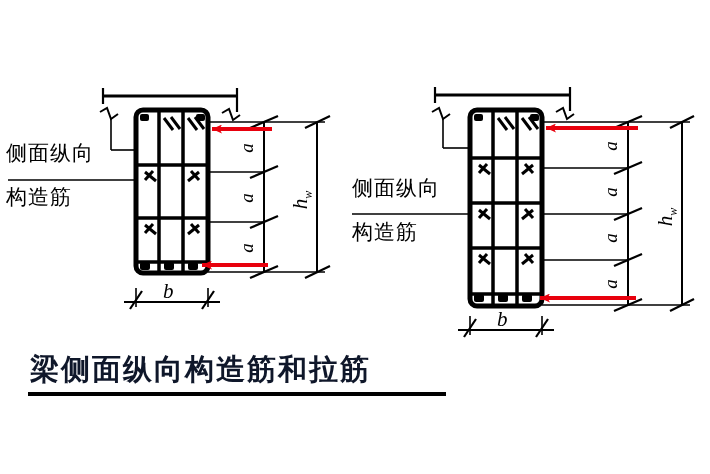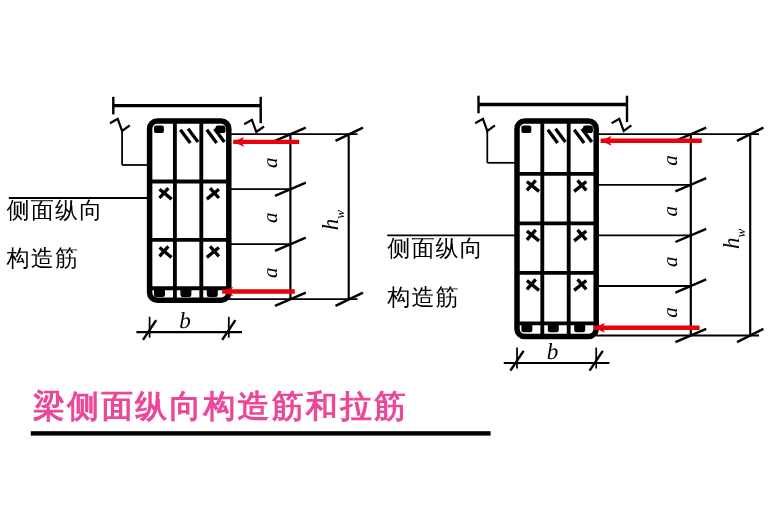--- a/index.html
+++ b/index.html
@@ -24,21 +24,20 @@
   }
   .label-text {
     position: absolute;
     font-family: "Liberation Sans", sans-serif;
     font-size: 21px;
     line-height: 25px;
     letter-spacing: 1px;
     color: #000;
     white-space: nowrap;
     font-weight: 500;
-    margin-top: 39px;
   }
   .dim-letter {
     position: absolute;
     font-family: "Liberation Serif", serif;
     font-style: italic;
     font-size: 19px;
     color: #000;
     transform-origin: center center;
   }
   .dim-letter.rot {
@@ -66,21 +65,21 @@
     color: #000;
   }
   #title {
     position: absolute;
     left: 30px;
     top: 350px;
     font-family: "Liberation Sans", sans-serif;
     font-size: 29px;
     font-weight: 700;
     letter-spacing: 2px;
-    color: #ec4899;
+    color: #0f172a;
     white-space: nowrap;
   }
   #title-rule {
     position: absolute;
     left: 28px;
     top: 392px;
     width: 418px;
     height: 4px;
     background: #000;
   }

